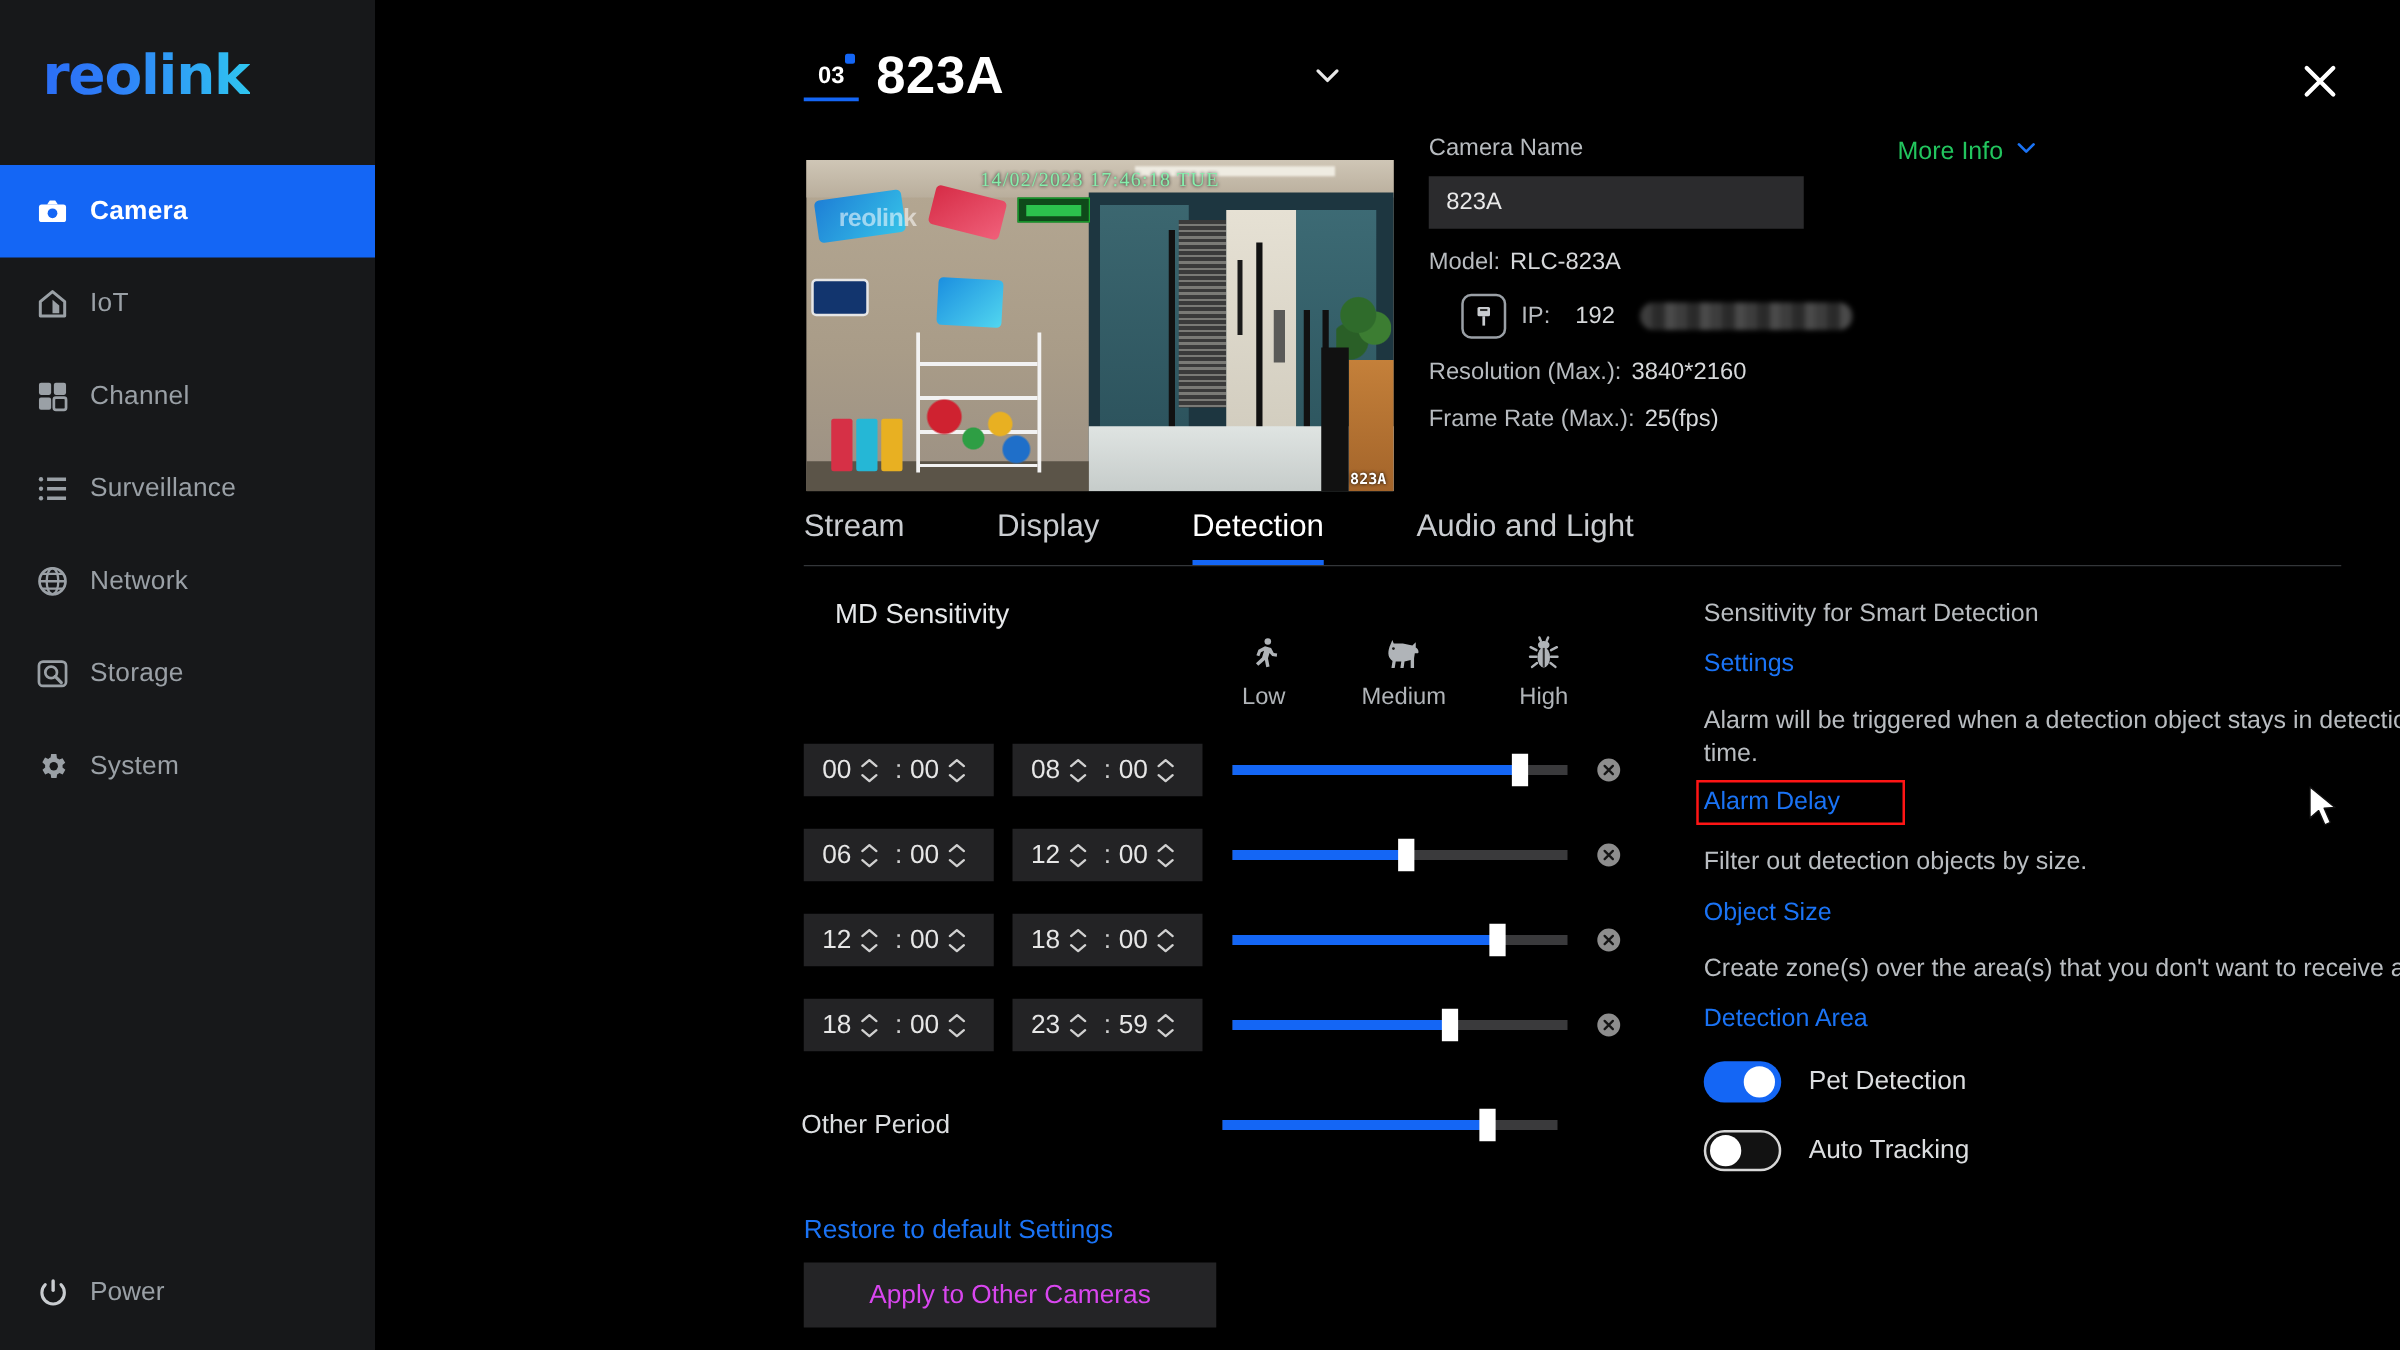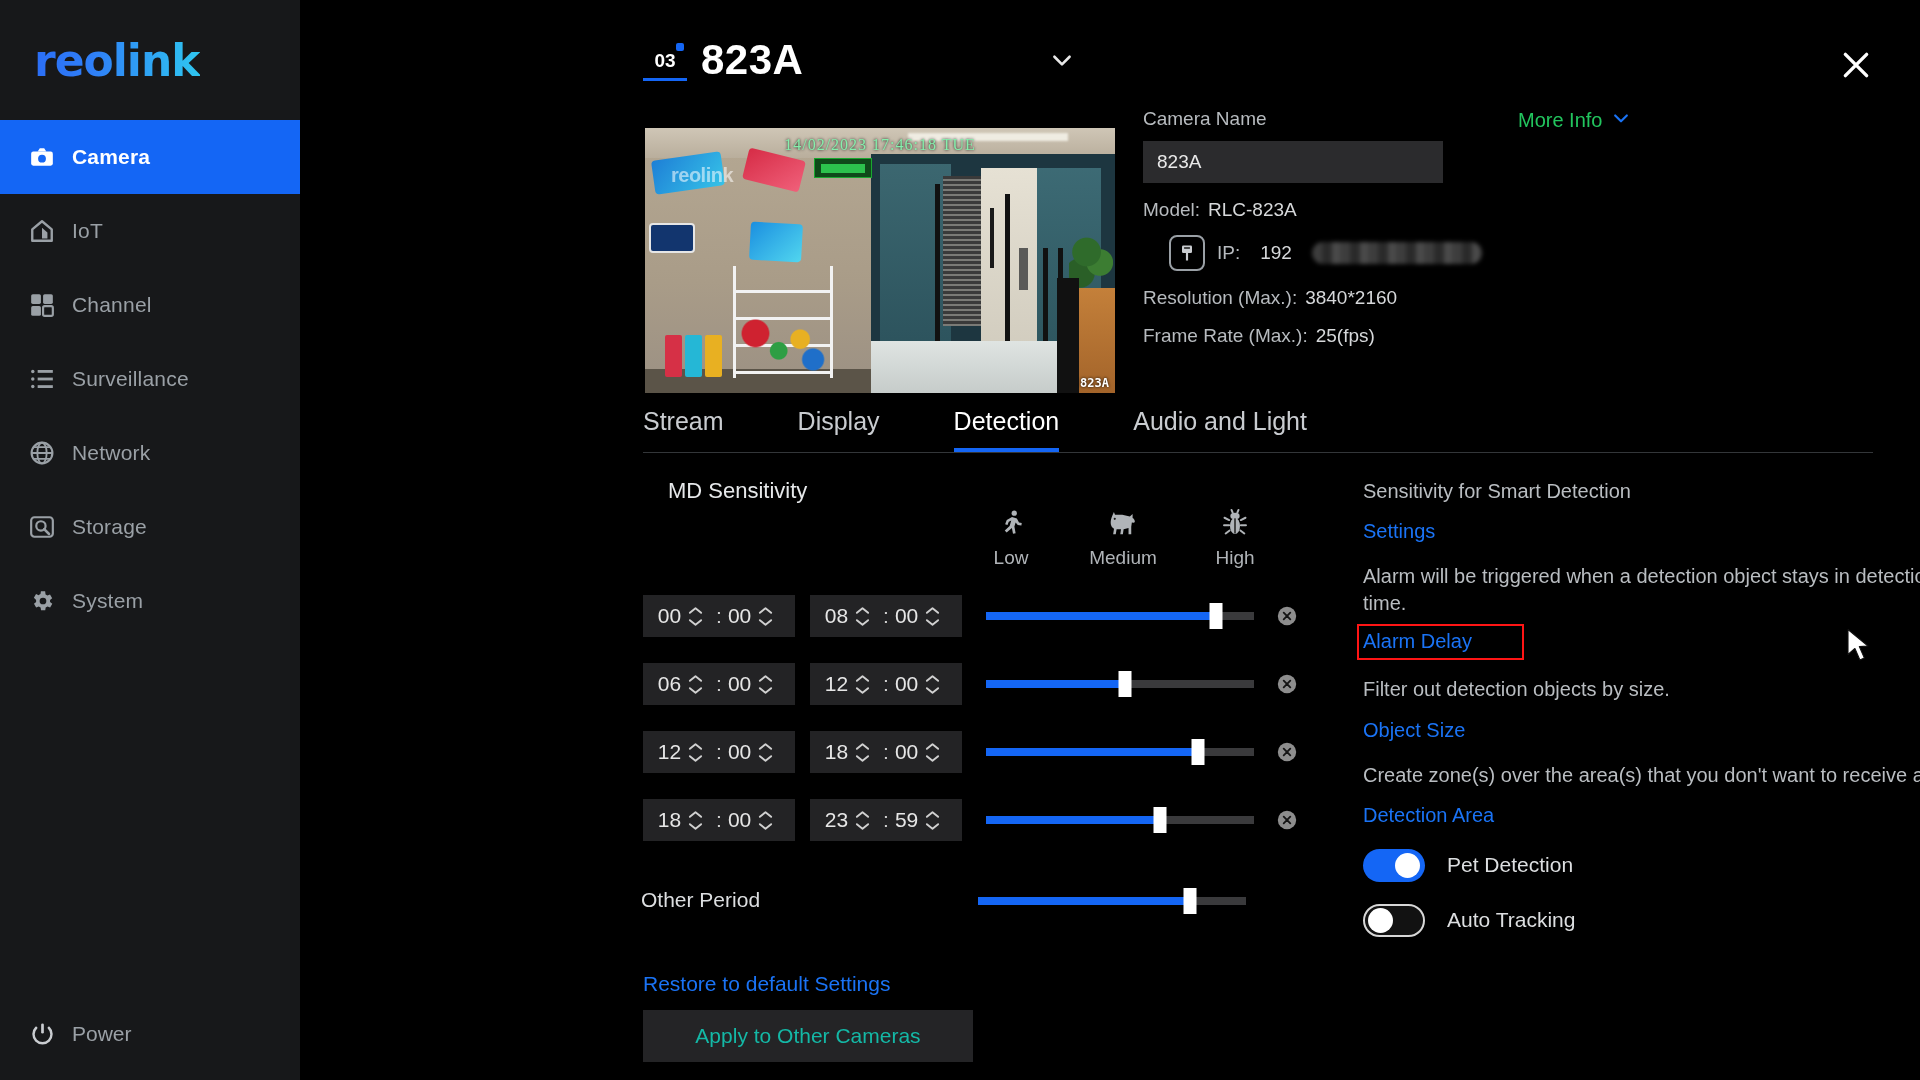--- a/index.html
+++ b/index.html
@@ -20,21 +20,21 @@
   }
   .logo-wrap {
     height: 120px; display: flex; align-items: center; padding-left: 34px;
   }
   .logo-text {
     font-size: 44px; font-weight: 700; letter-spacing: -1px;
     background: linear-gradient(90deg, #2b6ef6 0%, #2f7ff8 35%, #2fc6f0 100%);
     -webkit-background-clip: text; background-clip: text; color: transparent;
     font-family: "DejaVu Sans", sans-serif;
   }
-  .nav { margin-top: 0; }
+  .nav { margin-top: 12px; }
   .nav-item {
     display: flex; align-items: center; gap: 16px;
     height: 74px; padding-left: 28px;
     color: #9aa0a6; font-size: 21px; letter-spacing: .2px;
     cursor: pointer;
   }
   .nav-item.active { background: #1466f5; color: #fff; font-weight: 600; }
   .nav-icon { width: 28px; height: 28px; display: flex; align-items: center; justify-content: center; flex: 0 0 28px; }
   .nav-icon svg { display: block; }
   .power {
@@ -176,21 +176,21 @@
   .slider .knob { position: absolute; top: -9px; width: 13px; height: 26px; background: #fff; transform: translateX(-50%); }
   .clear-btn { margin-left: 22px; cursor: pointer; display: flex; align-items: center; }
 
   .other-row { position: absolute; left: 329px; top: 888px; display: flex; align-items: center; width: 720px; margin-left: 12px; }
   .other-label { color: #dcdee0; font-size: 21px; }
   .other-slider-wrap { position: absolute; left: 337px; }
 
   .restore { position: absolute; left: 343px; top: 972px; color: #1a73f5; font-size: 21px; cursor: pointer; }
   .apply-btn {
     position: absolute; left: 343px; top: 1010px; width: 330px; height: 52px;
-    background: #242426; color: #14b8a6; font-size: 21px; border: none;
+    background: #242426; color: #d946ef; font-size: 21px; border: none;
     cursor: pointer; font-family: "Liberation Sans", sans-serif;
   }
 
   
   .right { position: absolute; left: 1063px; top: 478px; width: 820px; }
   .r-desc { color: #b9bdc1; font-size: 20px; line-height: 1.32; }
   .r-link { color: #1a73f5; font-size: 20px; cursor: pointer; display: inline-block; }
   .r-gap-a { height: 16px; }
   .r-gap-b { height: 20px; }
   .alarm-delay-box {

